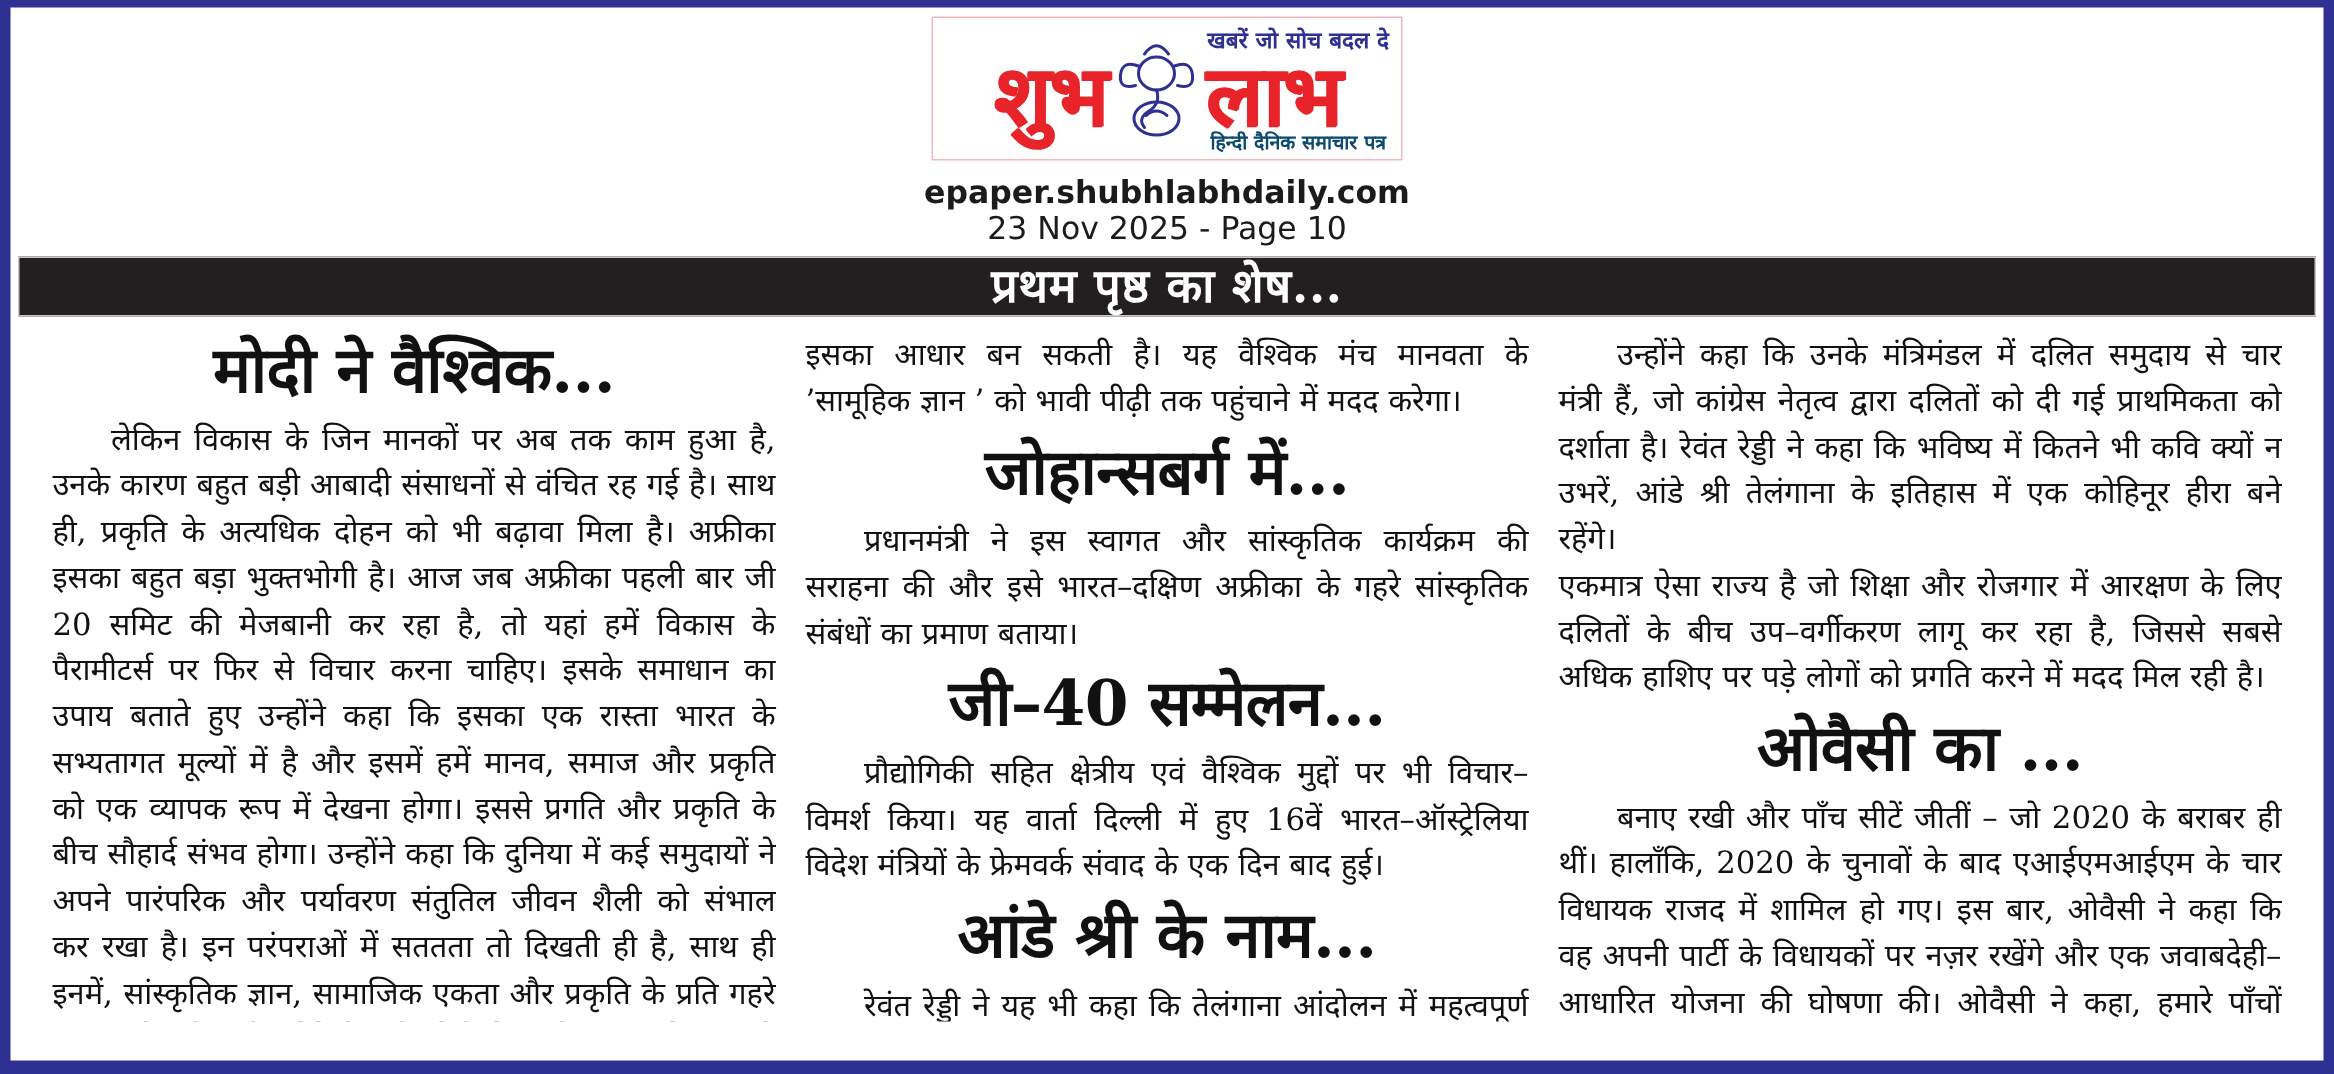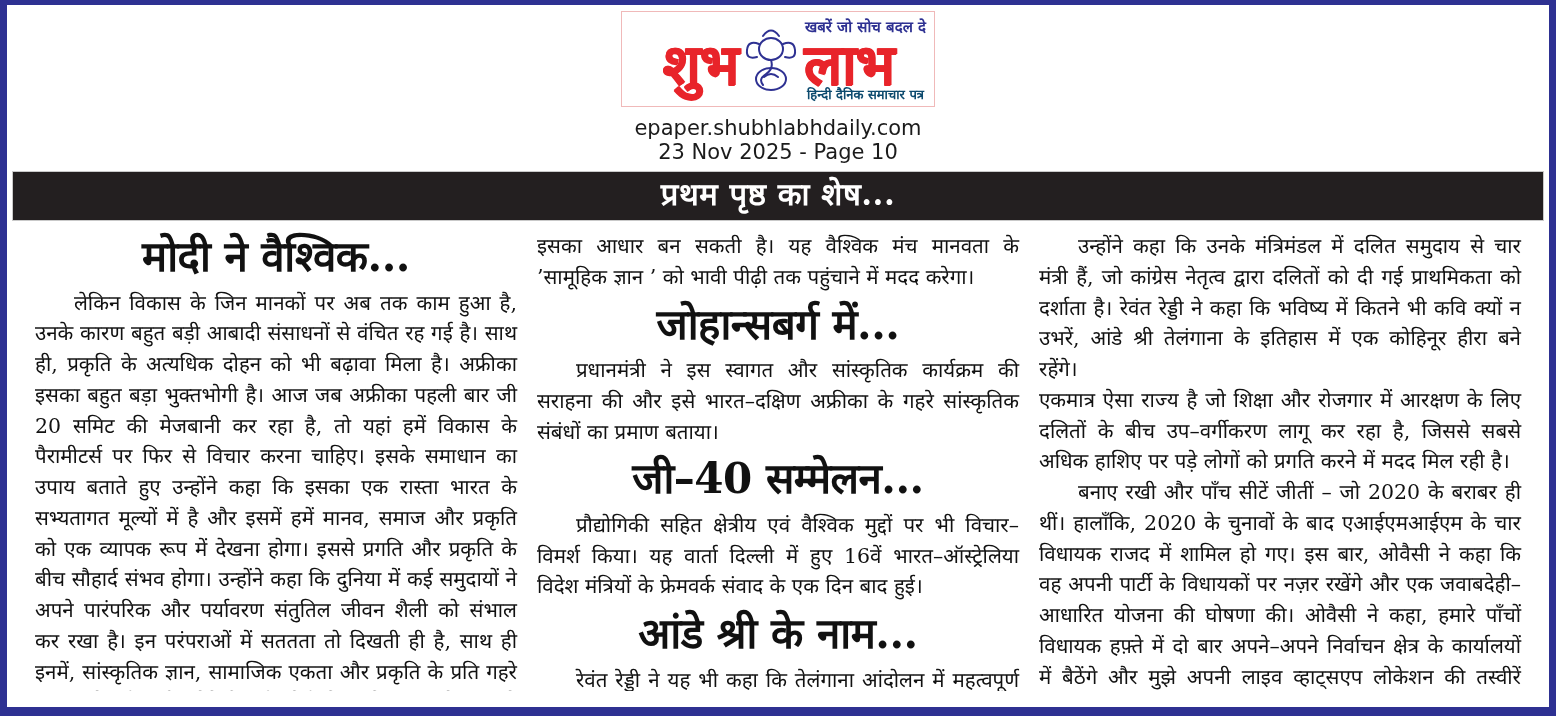--- a/index.html
+++ b/index.html
@@ -46,33 +46,34 @@
     position:absolute; bottom:3px; right:10px;
     color:#0c4a6e; font-weight:700; font-size:13px;
     font-family:"DejaVu Sans", sans-serif;
   }
   .ganesh { width:54px; height:66px; flex:0 0 auto; margin-top:-8px; }
 
   .site-url {
     margin-top:9px;
     font-size:21px; color:#1b1b1b;
     font-family:"DejaVu Sans", sans-serif;
+    font-weight:bold;
   }
   .date-page {
     font-size:21px; color:#1b1b1b;
     font-family:"DejaVu Sans", sans-serif;
   }
 
   
   .banner {
     margin:7px 5px 0 5px;
-    height:50px;
+    height:40px;
     background:#231f20;
     border:1px solid #c9c9c9;
-    display:flex; align-items:flex-start; justify-content:center;
+    display:flex; align-items:flex-end; justify-content:center;
   }
   .banner-title {
     color:#ffffff; font-weight:700; font-size:31px;
     font-family:"DejaVu Serif", serif;
     letter-spacing:0.5px;
   }
 
   
   .columns {
     display:flex;
@@ -143,17 +144,18 @@
         <h2 class="headline">जोहान्सबर्ग में...</h2>
         <p class="para indent">प्रधानमंत्री ने इस स्वागत और सांस्कृतिक कार्यक्रम की सराहना की और इसे भारत–दक्षिण अफ्रीका के गहरे सांस्कृतिक संबंधों का प्रमाण बताया।</p>
         <h2 class="headline">जी–40 सम्मेलन...</h2>
         <p class="para indent">प्रौद्योगिकी सहित क्षेत्रीय एवं वैश्विक मुद्दों पर भी विचार–विमर्श किया। यह वार्ता दिल्ली में हुए 16वें भारत–ऑस्ट्रेलिया विदेश मंत्रियों के फ्रेमवर्क संवाद के एक दिन बाद हुई।</p>
         <h2 class="headline">आंडे श्री के नाम...</h2>
         <p class="para indent">रेवंत रेड्डी ने यह भी कहा कि तेलंगाना आंदोलन में महत्वपूर्ण भूमिका निभाने वाले नौ कवियों को घर के प्लॉट आवंटित किए गए हैं, और उनके लिए भारत फ्यूचर सिटी में घर बनाए जाएंगे। उन्होंने आगे कहा कि तेलंगाना</p>
       </div>
       <div class="col">
         <p class="para indent">उन्होंने कहा कि उनके मंत्रिमंडल में दलित समुदाय से चार मंत्री हैं, जो कांग्रेस नेतृत्व द्वारा दलितों को दी गई प्राथमिकता को दर्शाता है। रेवंत रेड्डी ने कहा कि भविष्य में कितने भी कवि क्यों न उभरें, आंडे श्री तेलंगाना के इतिहास में एक कोहिनूर हीरा बने रहेंगे।</p>
         <p class="para">एकमात्र ऐसा राज्य है जो शिक्षा और रोजगार में आरक्षण के लिए दलितों के बीच उप–वर्गीकरण लागू कर रहा है, जिससे सबसे अधिक हाशिए पर पड़े लोगों को प्रगति करने में मदद मिल रही है।</p>
+        <h2 class="headline">ओवैसी का ...</h2>
         <p class="para indent">बनाए रखी और पाँच सीटें जीतीं – जो 2020 के बराबर ही थीं। हालाँकि, 2020 के चुनावों के बाद एआईएमआईएम के चार विधायक राजद में शामिल हो गए। इस बार, ओवैसी ने कहा कि वह अपनी पार्टी के विधायकों पर नज़र रखेंगे और एक जवाबदेही–आधारित योजना की घोषणा की। ओवैसी ने कहा, हमारे पाँचों विधायक हफ़्ते में दो बार अपने–अपने निर्वाचन क्षेत्र के कार्यालयों में बैठेंगे और मुझे अपनी लाइव व्हाट्सएप लोकेशन की तस्वीरें भेजेंगे। इससे पता चल जाएगा कि वे कहाँ हैं।</p>
       </div>
     </div>
 
 </div>
 
 </body></html>

